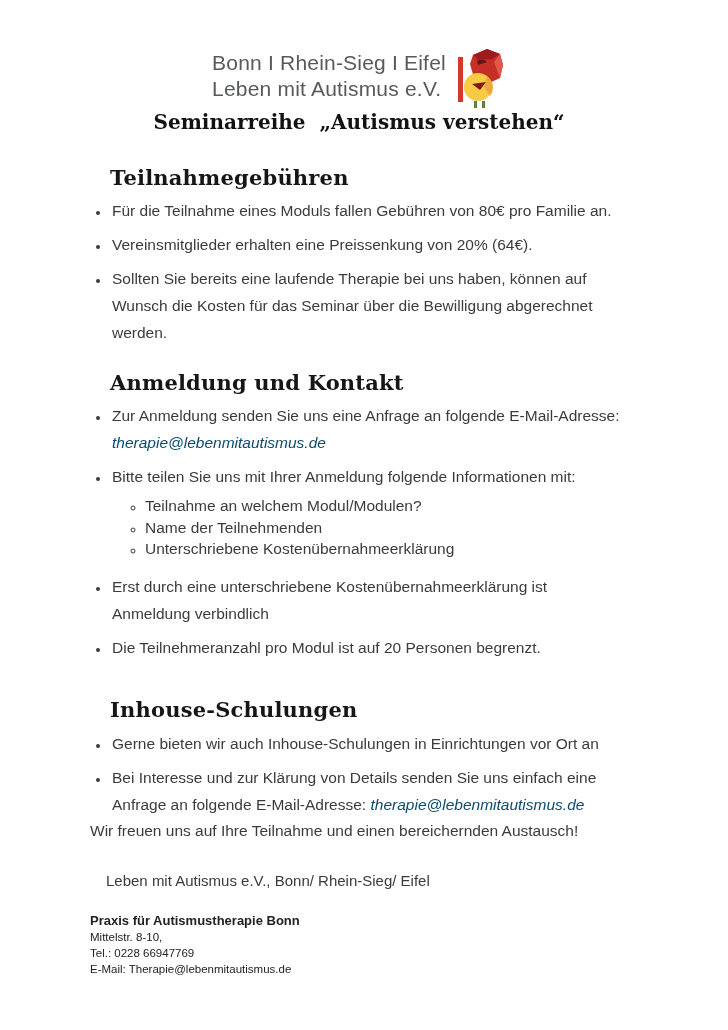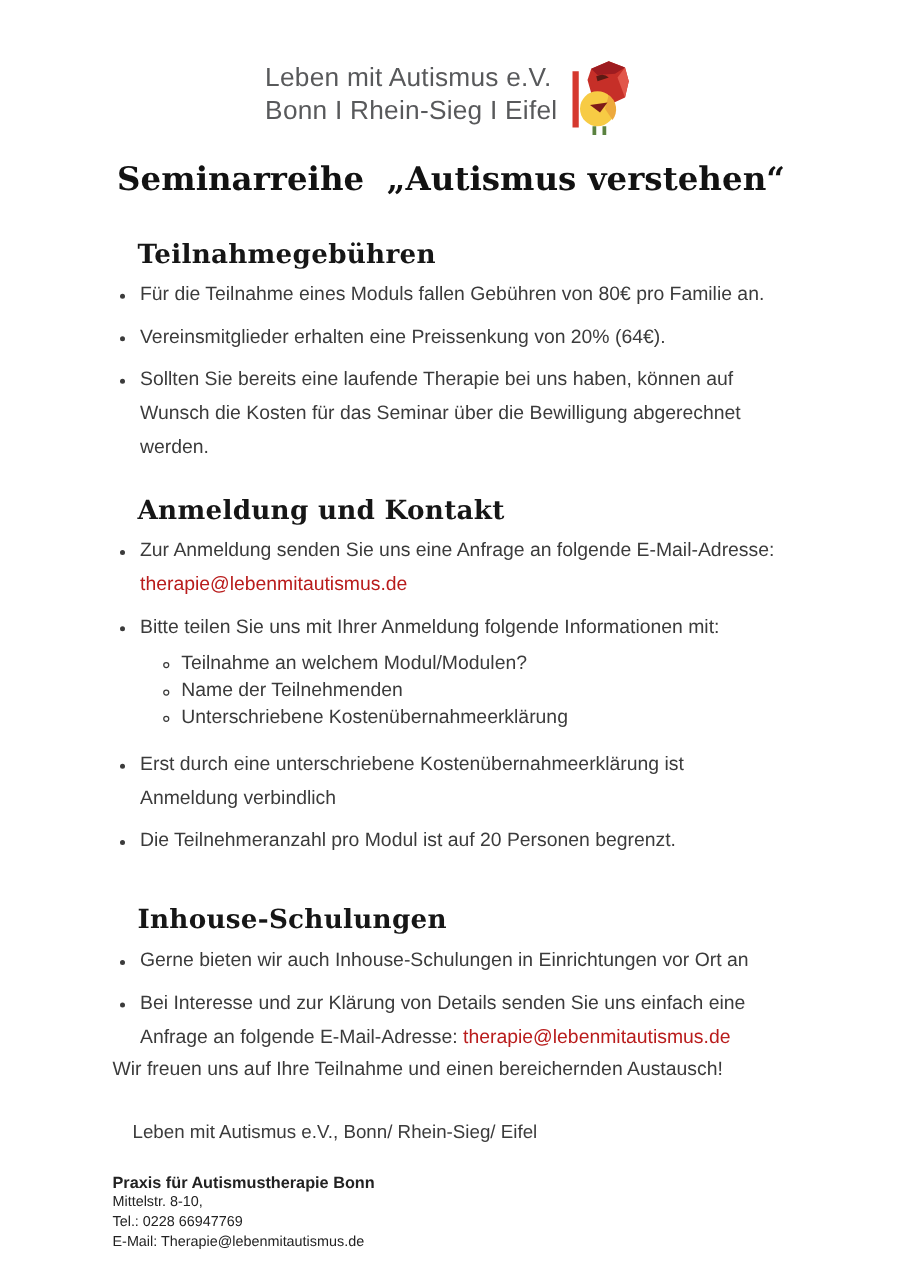--- a/index.html
+++ b/index.html
@@ -26,25 +26,25 @@
   }
   .logo-text {
     font-size: 21px;
     line-height: 26px;
     color: #58595b;
     letter-spacing: 0.2px;
   }
   .logo-icon { width: 50px; height: 62px; flex: 0 0 auto; margin-top: -2px; }
 
   .doc-title {
-    margin-top: 19px;
-    text-align: right;
+    margin-top: 0;
+    text-align: center;
     font-family: "DejaVu Serif", serif;
     font-weight: bold;
-    font-size: 26px;
+    font-size: 20px;
     color: #121212;
     white-space: pre-wrap;
   }
 
   
   .section-heading {
     font-family: "DejaVu Serif", serif;
     font-weight: bold;
     font-size: 21px;
     color: #161616;
@@ -79,23 +79,24 @@
     font-size: 15.5px;
     line-height: 21.5px;
     margin-top: 0;
     color: #3b3b3b;
   }
   ul.sub-bullets > li::marker { font-size: 12px; }
 
   .tight > li { margin-top: 4px; }
 
   a.email-link, .email-link {
-    color: #b91c1c;
+    color: #0c4a6e;
     text-decoration: none;
     cursor: pointer;
+    font-style: italic;
   }
   .email-block { display: block; }
 
   
   .closing {
     font-size: 15.5px;
     line-height: 26px;
     color: #3b3b3b;
   }
   .organization {
@@ -112,22 +113,22 @@
   }
   .footer-block .bold { font-weight: bold; font-size: 13px; }
 </style>
 </head>
 <body>
 
 <div class="page">
 
   <div class="logo-row">
     <div class="logo-text">
+      <div>Bonn I Rhein-Sieg I Eifel</div>
       <div>Leben mit Autismus e.V.</div>
-      <div>Bonn I Rhein-Sieg I Eifel</div>
     </div>
     <svg class="logo-icon" viewBox="0 0 50 62" xmlns="http://www.w3.org/2000/svg" aria-hidden="true">
       <rect x="2" y="9" width="5" height="45" fill="#d5382e"></rect>
       <polygon points="17,7 31,1 44,6 47,17 44,30 31,36 18,30 14,16" fill="#c62f28"></polygon>
       <polygon points="17,7 31,1 44,6 36,11 22,12" fill="#9e1c20"></polygon>
       <polygon points="44,6 47,17 44,30 38,14" fill="#e2574b"></polygon>
       <path d="M21,13 q6,-3 10,1 l-9,3 z" fill="#5b1a14"></path>
       <circle cx="22" cy="39" r="14" fill="#f7cb44"></circle>
       <path d="M31,28 a14,14 0 0 1 3,20 l-6,-9 z" fill="#eda93c"></path>
       <polygon points="16,36 30,34 24,42" fill="#7e1a18"></polygon>

